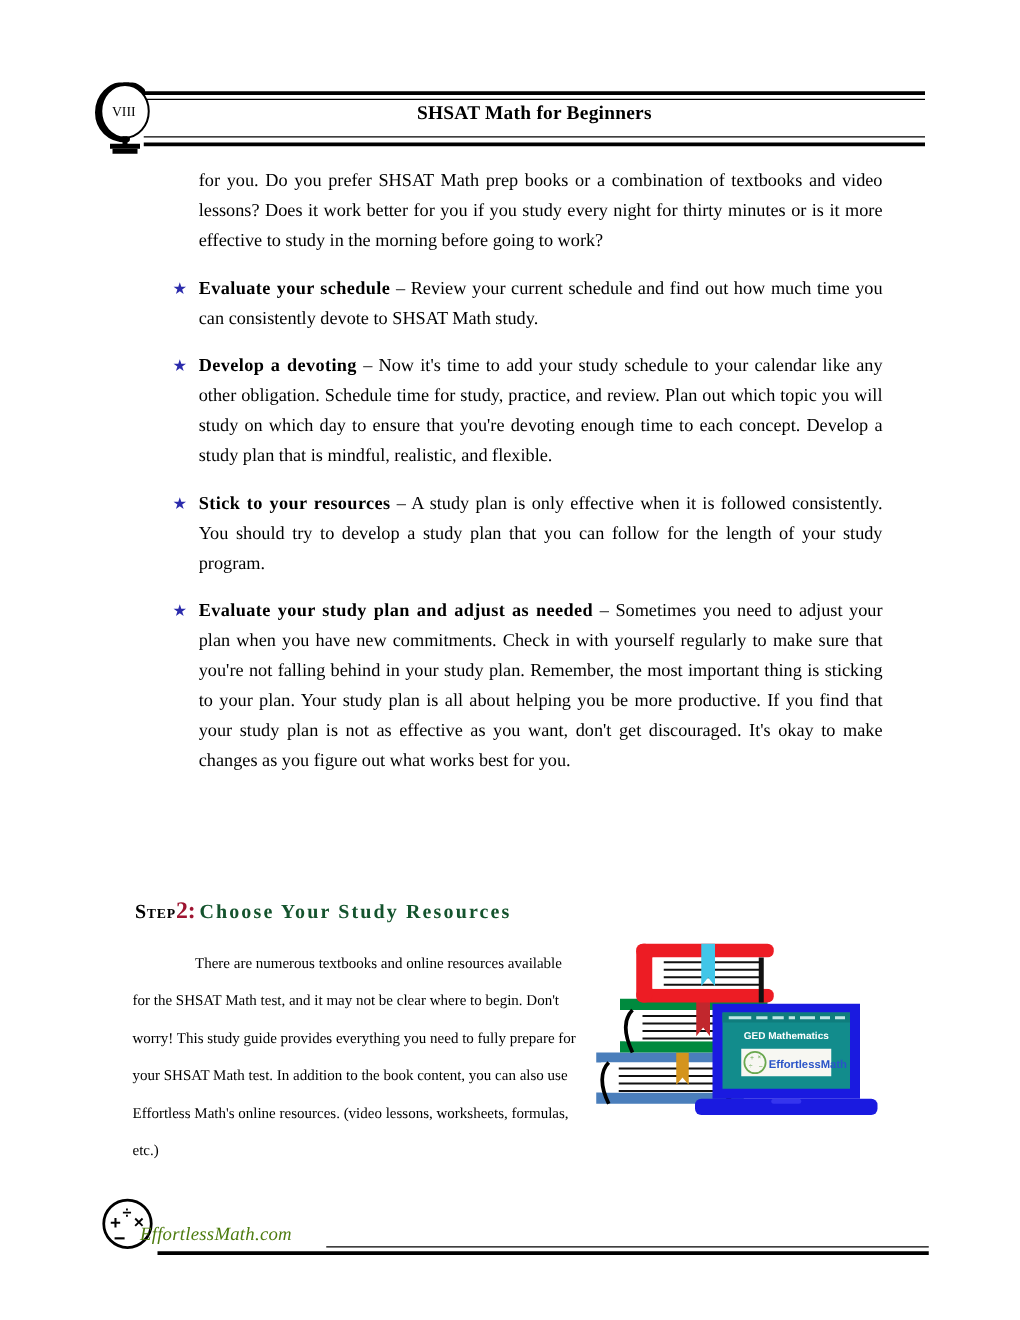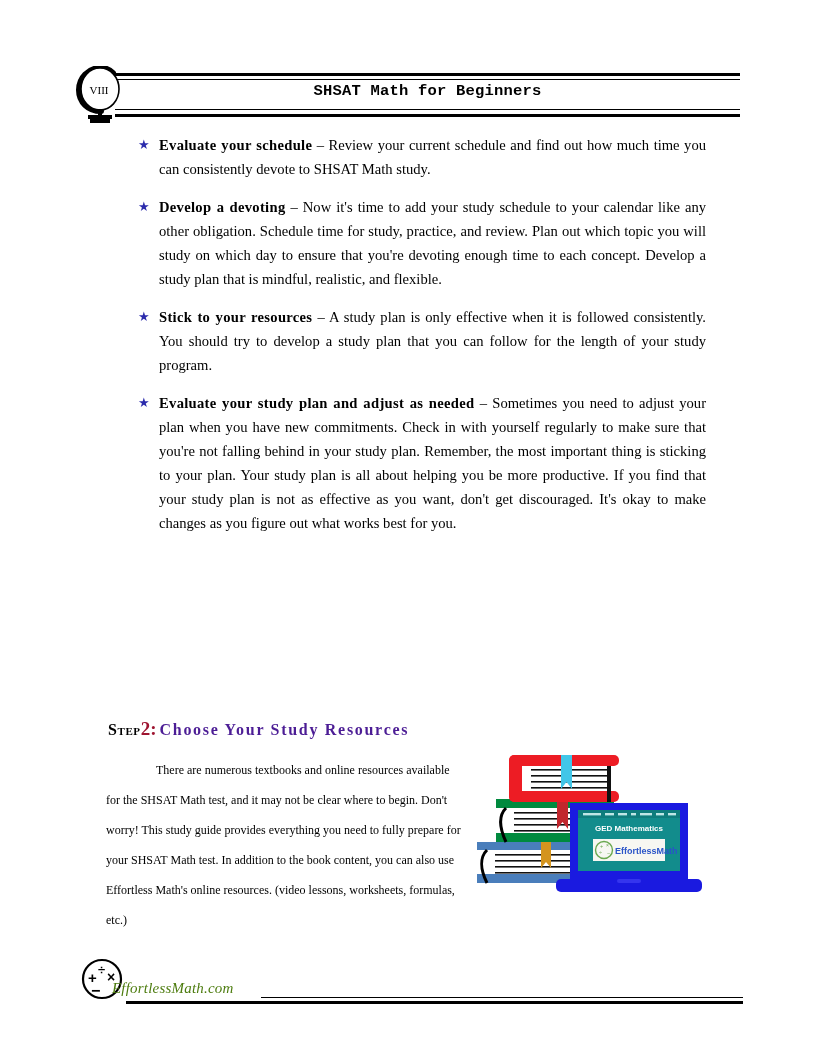--- a/index.html
+++ b/index.html
@@ -49,21 +49,21 @@
 
   #header-title {
     position: absolute;
     left: 40px;
     right: 0;
     top: 14px;
     text-align: center;
     font-weight: bold;
     font-size: 15.5px;
     letter-spacing: 0.2px;
-    font-family: Liberation Mono, monospace;
+    font-family: Liberation Serif, serif;
   }
 
   
   #globe {
     position: absolute;
     left: 0;
     top: -2px;
     width: 54px;
     height: 60px;
   }
@@ -141,21 +141,21 @@
     color: #9e1430;
     font-size: 19px;
     font-weight: bold;
   }
   #step-heading .step-colon {
     color: #9e1430;
     font-size: 19px;
     font-weight: bold;
   }
   #step-heading .step-title {
-    color: #4c1d95;
+    color: #14532d;
     font-size: 16px;
     font-weight: bold;
     letter-spacing: 1.7px;
     margin-left: 3px;
   }
 
   
   #lower {
     position: absolute;
     left: 106px;
@@ -252,20 +252,21 @@
         <rect x="23" y="43" width="4" height="7" fill="#000000"></rect>
         <rect x="13" y="49" width="24" height="4" fill="#000000"></rect>
         <rect x="15" y="53" width="20" height="4" fill="#000000"></rect>
       </svg>
       <div id="globe-num">viii</div>
     </div>
   </div>
 
   <div id="content">
 
+    <p class="body" id="intro-para">for you. Do you prefer SHSAT Math prep books or a combination of textbooks and video lessons? Does it work better for you if you study every night for thirty minutes or is it more effective to study in the morning before going to work?</p>
 
     <ul id="steps">
 
       <li class="bullet">
         <span class="star">★</span>
         <span class="lead">Evaluate your schedule</span><span> – </span><span>Review your current schedule and find out how much time you can consistently devote to SHSAT Math study.</span>
       </li>
 
       <li class="bullet">
         <span class="star">★</span>

